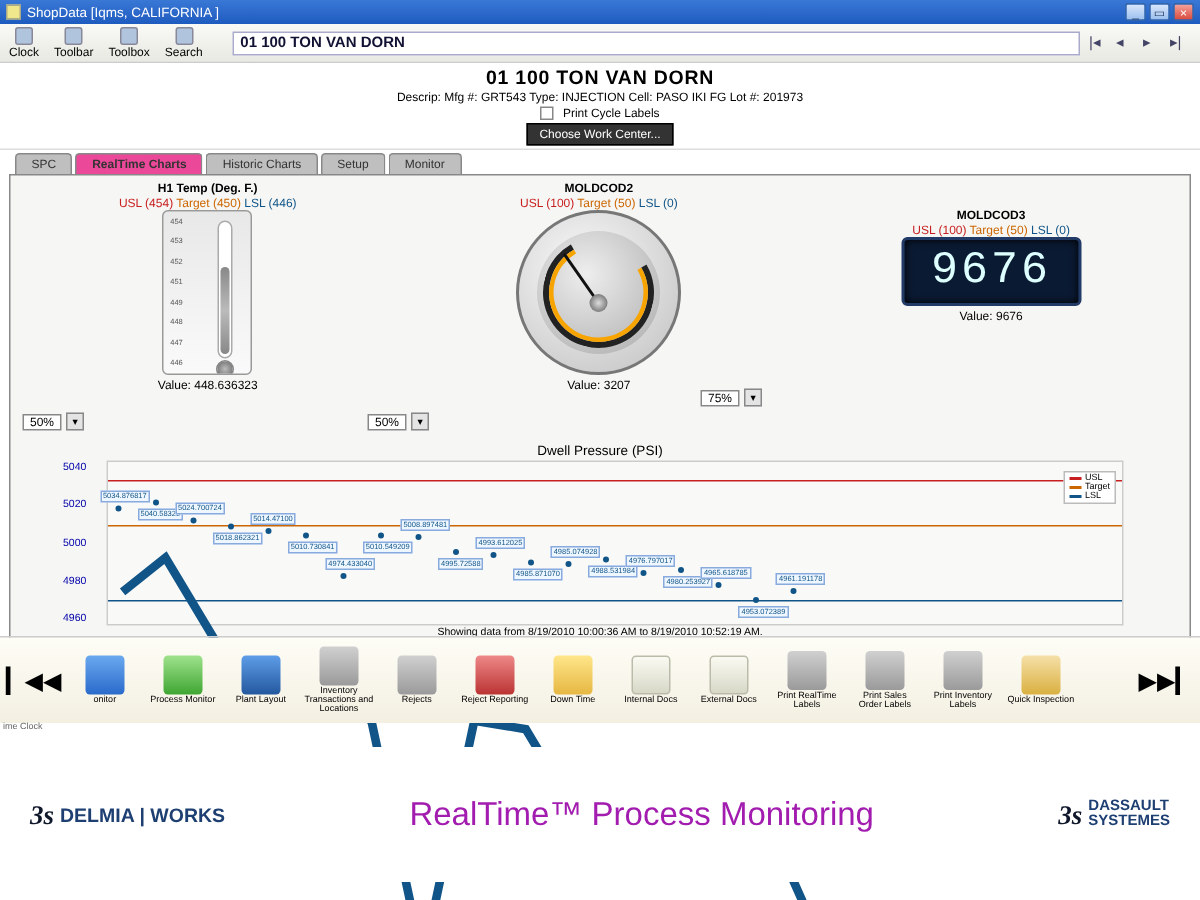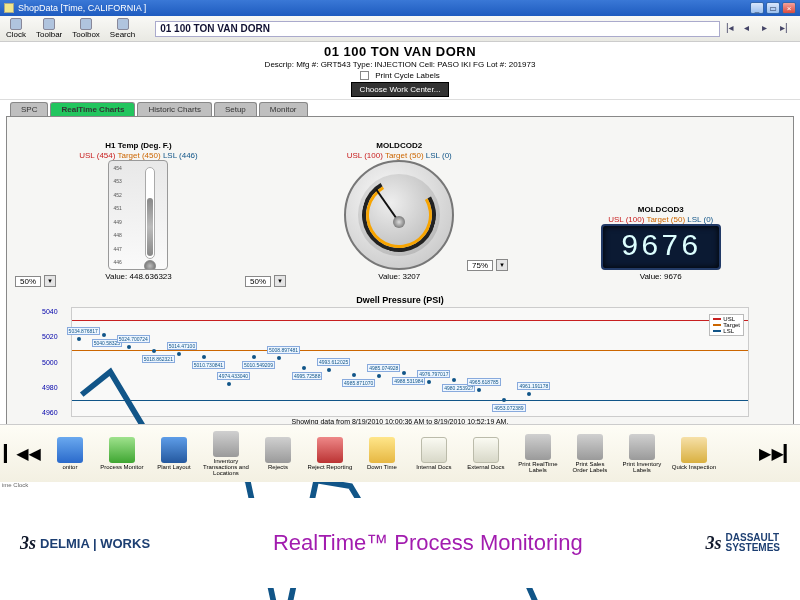--- a/index.html
+++ b/index.html
@@ -19,25 +19,25 @@
 
   .header { text-align:center; padding: 2px 0 2px 0; border-bottom:1px solid #ddd;}
   .header h1 { font-size: 13px; font-weight:bold; letter-spacing:0.5px;}
   .descrip { font-size:8px; margin-top:1px; }
   .cyclerow { display:flex; justify-content:center; align-items:center; gap:6px; margin-top:2px; font-size:8px;}
   .cbx { width:9px; height:9px; border:1px solid #888; background:#fff; }
   .wcbtn { background:#333; color:#fff; font-size:8px; padding:2px 8px; border:1px solid #000; margin-top:2px;}
 
   .tabs { display:flex; margin-top:2px; padding-left:10px; gap:0;}
   .tab { font-size:8px; padding:2px 10px; border:1px solid #888; border-bottom:none; background:#bfbfbf; color:#333; border-radius:3px 3px 0 0; margin-right:2px;}
-  .tab.active { background:#22c55e; font-weight:bold;}
+  .tab.active { background:#ec4899; font-weight:bold;}
 
   .panel { border:1px solid #888; margin:0 6px; background:#f6f6f4; padding:4px; height:340px; position:relative;}
 
-  .gauges { display:flex; justify-content:space-around; align-items:flex-end; height:160px;}
+  .gauges { display:flex; justify-content:space-around; align-items:flex-start; height:160px;}
   .gaugeblock { display:flex; flex-direction:column; align-items:center; font-size:8px;}
   .gtitle { font-weight:bold; margin-bottom:1px;}
   .limits span.usl{color:#c82020;} .limits span.tgt{color:#c60;} .limits span.lsl{color:#158;}
 
   
   .thermo { width:60px; height:110px; border:1px solid #999; border-radius:4px; background:linear-gradient(#e8e8e8,#fafafa); position:relative; overflow:hidden;}
   .ticks { position:absolute; left:4px; top:4px; bottom:4px; display:flex; flex-direction:column; justify-content:space-between; font-size:5px; color:#555;}
   .tube { position:absolute; left:36px; top:6px; width:10px; height:92px; background:#fff; border:1px solid #aaa; border-radius:5px;}
   .mercury { position:absolute; bottom:2px; left:1px; right:1px; height:65%; background:linear-gradient(#888,#bbb,#888); border-radius:4px;}
   .bulb { position:absolute; bottom:-3px; left:35px; width:12px;height:12px;border-radius:50%;background:radial-gradient(#bbb,#666);border:1px solid #888;}
@@ -57,21 +57,21 @@
   .lcdwrap{display:flex;flex-direction:column;align-items:center;margin-top:18px;}
   .lcd { width:120px; height:46px; background:#0b1a33; border:2px solid #223a66; border-radius:4px; display:flex; align-items:center; justify-content:center; color:#dff; font-family:"Courier New",monospace; font-size:30px; letter-spacing:2px; box-shadow: inset 0 0 6px #000;}
   
   .valrow{font-size:8px;margin-top:2px;}
   .pctbox{display:flex;align-items:center;gap:3px;margin-top:2px;}
   .pctfield{border:1px solid #888;background:#fff;padding:0 4px;font-size:8px;}
   .ddbtn{width:12px;height:12px;border:1px solid #888;background:#e4e4e4;font-size:7px;display:flex;align-items:center;justify-content:center;}
 
   
   .chartblock{margin-top:4px;}
-  .charttitle{text-align:center;font-weight:bold;font-size:9px;}
+  .charttitle{text-align:center;font-weight:normal;font-size:9px;}
   .chartarea{position:relative;height:110px;border:1px solid #ccc;background:#f9f9f8;margin:2px 40px 0 60px;}
   .ylabels{position:absolute;left:-30px;top:0;bottom:0;display:flex;flex-direction:column;justify-content:space-between;font-size:7px;color:#00a;}
   .usl-line{position:absolute;left:0;right:0;top:12px;border-top:1px solid #c82020;}
   .tgt-line{position:absolute;left:0;right:0;top:42px;border-top:1px solid #c60;}
   .lsl-line{position:absolute;left:0;right:0;bottom:15px;border-top:1px solid #158;}
   .legend{position:absolute;right:4px;top:6px;background:#fff;border:1px solid #bbb;font-size:6px;padding:1px 3px;}
   .legend div{display:flex;align-items:center;gap:2px;}
   .swatch{width:8px;height:2px;}
   .spline{position:absolute;left:4px;right:100px;top:18px;bottom:18px;}
   .timerange{text-align:center;font-size:7px;margin-top:1px;}
@@ -101,21 +101,21 @@
 
   .statusline{position:absolute;top:482px;left:2px;font-size:6px;color:#666;}
   .pt{position:absolute;width:4px;height:4px;background:#158;border-radius:50%;}
   .lbl{position:absolute;font-size:5px;border:1px solid #8ad;background:#eef6ff;color:#158;padding:0 1px;white-space:nowrap;}
 </style>
 </head>
 <body>
 
 <div class="titlebar">
   <span style="width:10px;height:10px;background:#f0e68c;border:1px solid #aa8;margin-right:4px;"></span>
-  <span>ShopData [Time, CALIFORNIA ]</span>
+  <span>ShopData [Iqms, CALIFORNIA ]</span>
   <div class="wincontrols">
     <div class="winbtn">_</div>
     <div class="winbtn">▭</div>
     <div class="winbtn" style="background:linear-gradient(#f5a19a,#d94b3e);color:#fff;">×</div>
   </div>
 </div>
 
 <div class="toolbar1">
   <div class="tb1item">
       <div class="tb1icon"></div>

